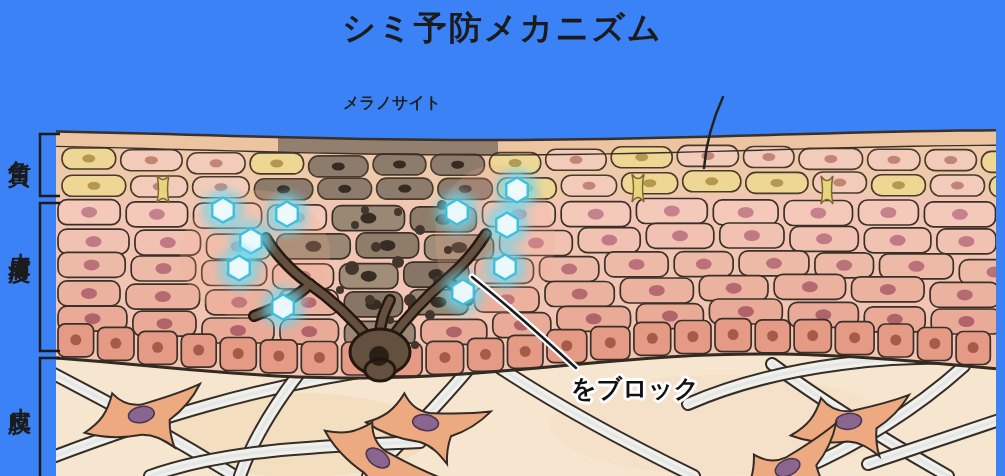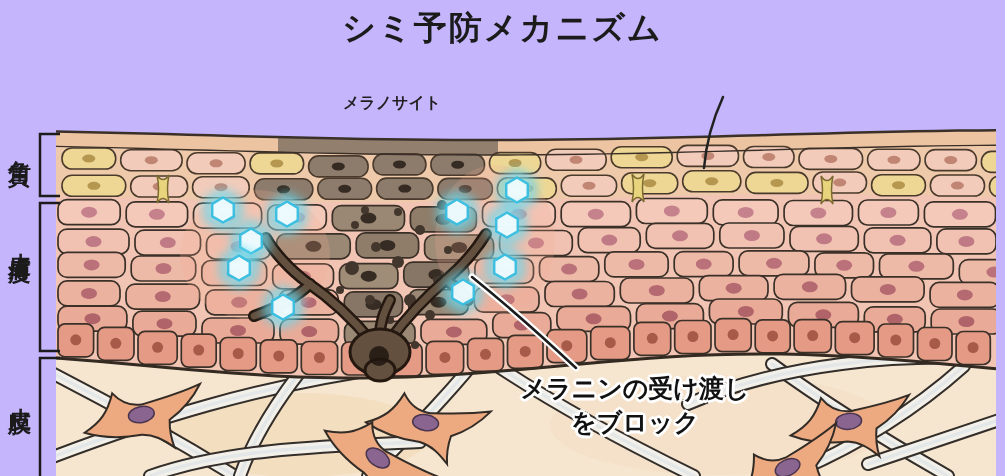--- a/index.html
+++ b/index.html
@@ -1,17 +1,17 @@
 <!DOCTYPE html>
 <html><head>
 <meta charset="utf-8">
 <style>
   html,body{margin:0;padding:0;background:#ffffff;}
   .stage{
-    position:relative;width:1005px;height:476px;overflow:hidden;background:#c4b5fd;
+    position:relative;width:1005px;height:476px;overflow:hidden;background:#3b82f6;
     font-family:"Liberation Sans","DejaVu Sans",sans-serif;
   }
   .stage svg{position:absolute;left:0;top:0;}
   .title{
     position:absolute;left:0;top:6px;width:100%;text-align:center;
     font-size:33px;font-weight:700;letter-spacing:2px;color:#1b1b1b;
   }
   .cell-label{
     position:absolute;font-size:16px;font-weight:700;color:#1f1f1f;text-align:center;width:170px;
   }
@@ -453,16 +453,15 @@
 
   <div class="title">シミ予防メカニズム</div>
 
   <div class="cell-label melano">メラノサイト</div>
 
   <div class="layer-label ll-corneum">角質</div>
   <div class="layer-label ll-epidermis">皮膚痩</div>
   <div class="layer-label ll-dermis">皮膜</div>
 
   <div class="annotation">
-    <div>メラニンの受け渡し</div>
     <div>をブロック</div>
   </div>
 </div>
 
 </body></html>

